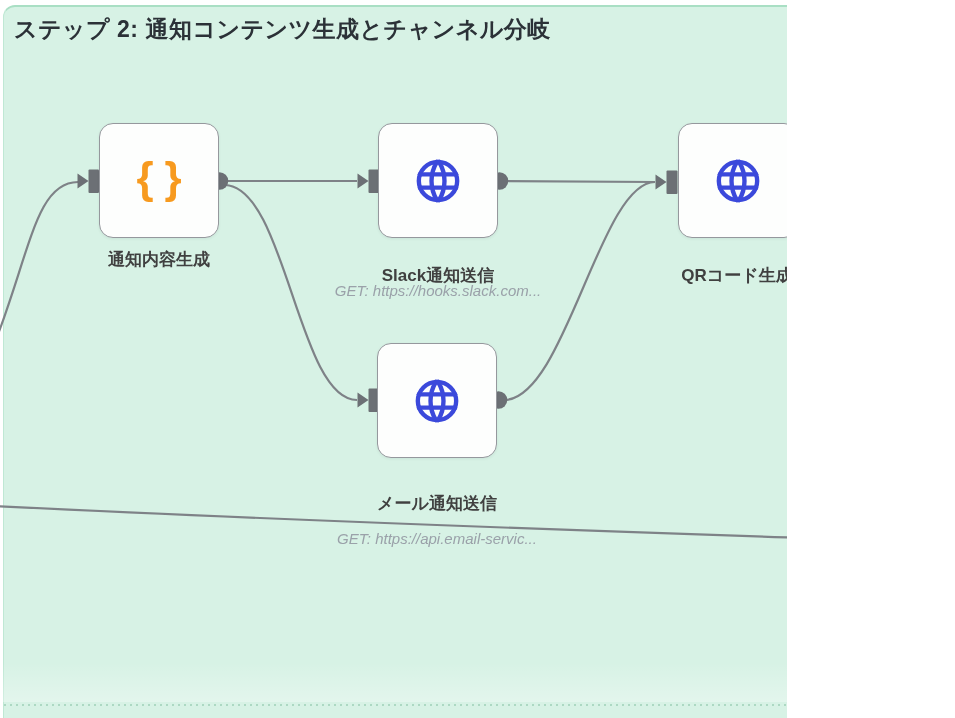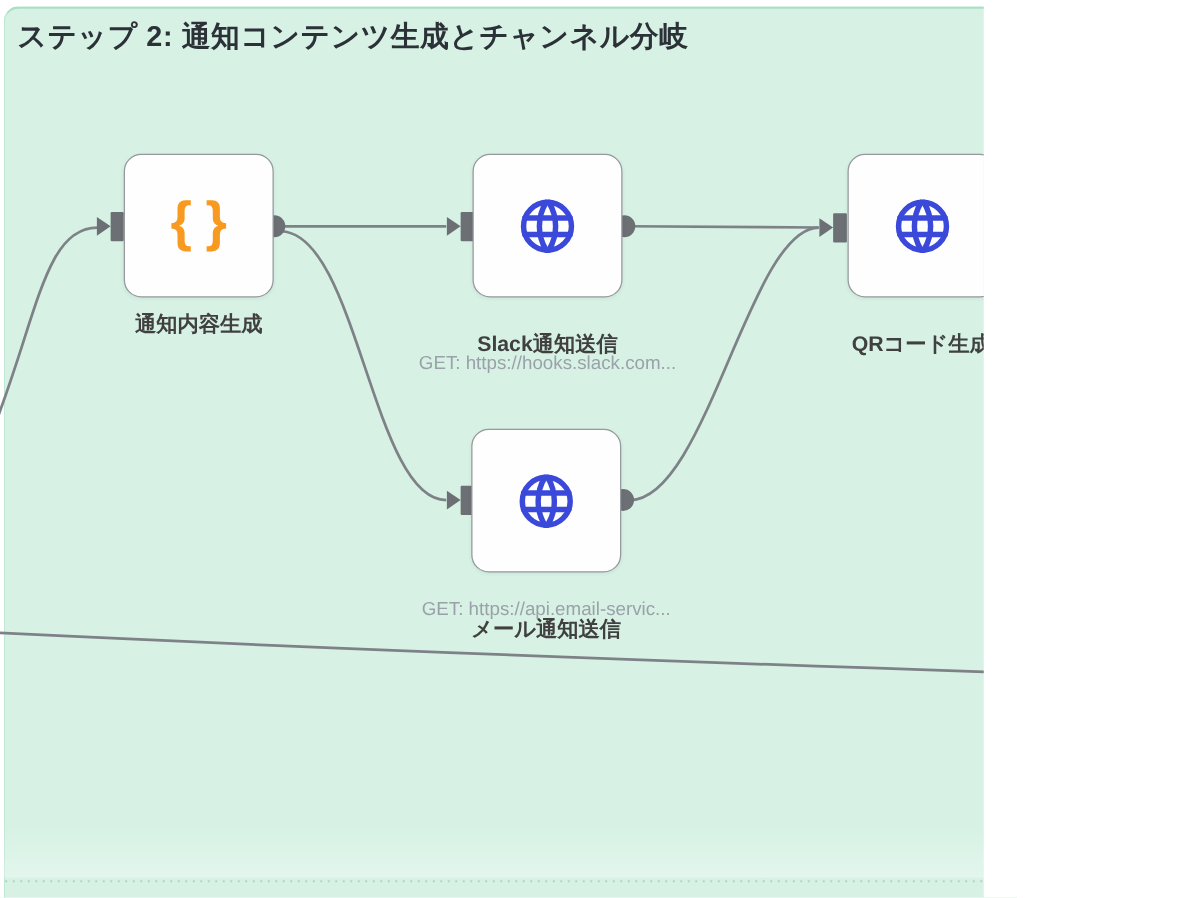--- a/index.html
+++ b/index.html
@@ -54,25 +54,25 @@
   .node-label{
     position:absolute; width:320px; text-align:center;
     font-size:17px; font-weight:600; color:#404040;
   }
   .lbl-n1{ left:-1px;  top:248px; }
   .lbl-n2{ left:278px; top:264px; }
   .lbl-n3{ left:577px; top:264px; }
   .lbl-n4{ left:277px; top:492px; }
   .node-subtitle{
     position:absolute; width:360px; text-align:center;
-    font-size:15px; font-weight:400; color:#9aa1a9;
+    font-size:15px; font-weight:400; color:#9aa1a9;font-style:italic;
   }
   .sub-n2{ left:258px; top:282px; }
   .sub-n3{ left:557px; top:282px; }
-  .sub-n4{ left:257px; top:479px; }
+  .sub-n4{ left:257px; top:530px; }
 </style>
 </head>
 <body>
 
 <div class="page">
   <div class="canvas"></div>
 
   <h1 class="canvas-title">ステップ 2: 通知コンテンツ生成とチャンネル分岐</h1>
 
   <svg class="edge-layer" viewBox="0 0 955 718">

